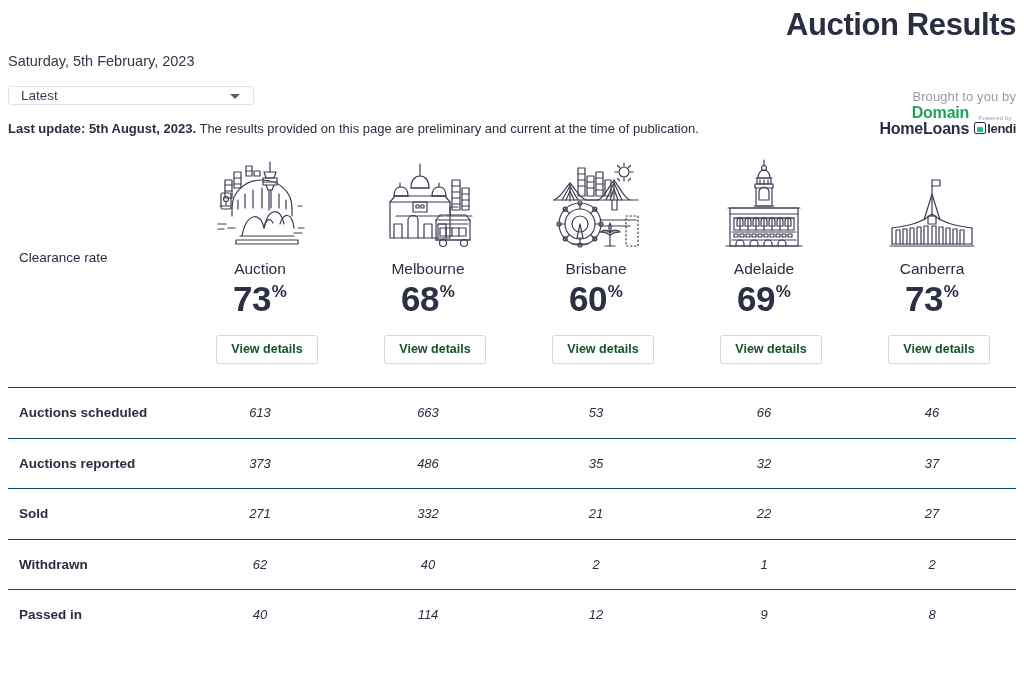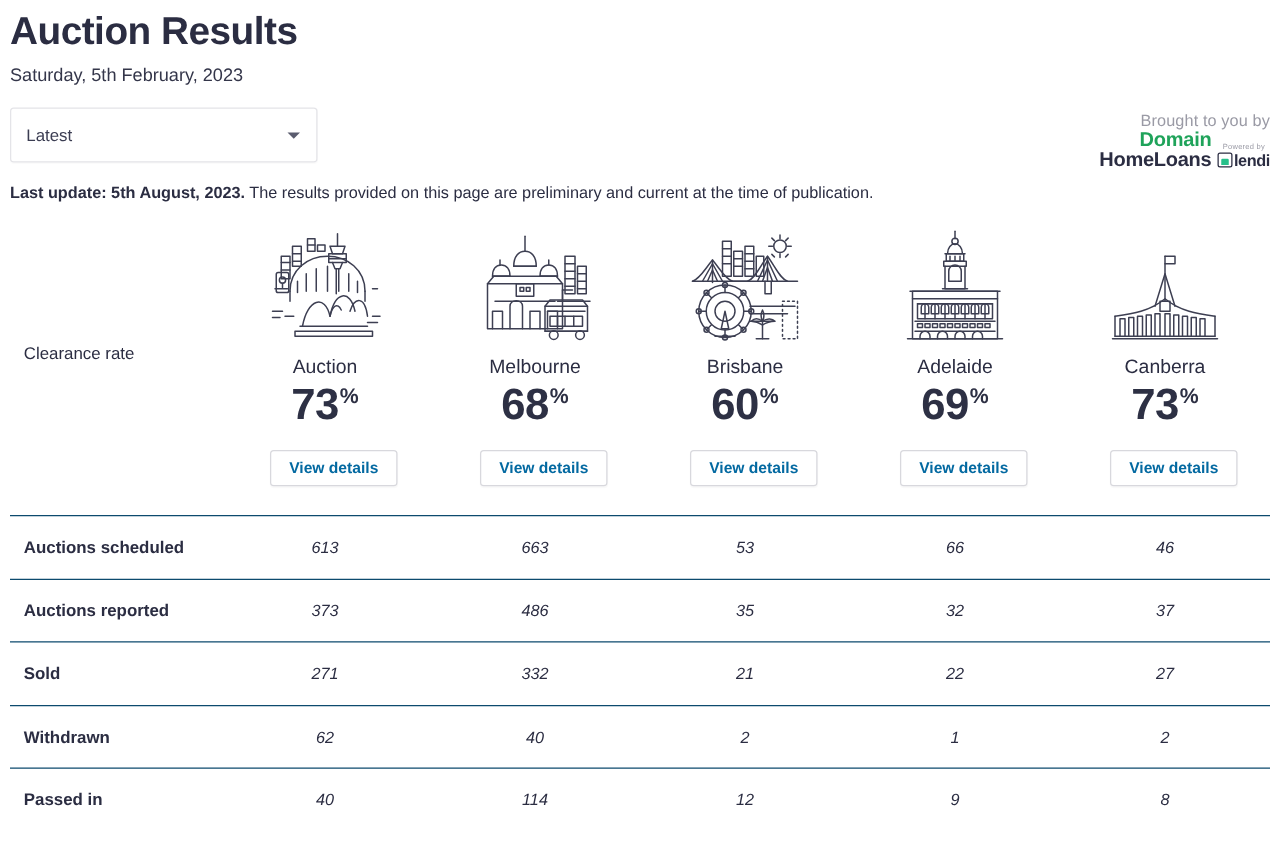--- a/index.html
+++ b/index.html
@@ -16,35 +16,36 @@
 
   
   .page-title {
     font-size: 31px;
     font-weight: bold;
     letter-spacing: -0.4px;
     color: #2b2d42;
     margin: 0;
     padding: 6px 0 0 0;
     line-height: 38px;
+    text-align: right;
   }
   .page-subtitle {
     font-size: 14.5px;
     color: #34364a;
     margin: 0;
     padding: 8px 0 0 0;
     line-height: 18px;
   }
 
   
   .dropdown-wrap { padding-top: 16px; }
   .dropdown {
     position: relative;
     width: 246px;
-    height: 44px;
+    height: 19px;
     border: 1px solid #e4e4e8;
     border-radius: 3px;
     background: #fff;
     display: flex;
     align-items: center;
     padding: 0 12px;
     box-shadow: 0 1px 1px rgba(0,0,0,0.02);
     cursor: pointer;
   }
   .dropdown-label { font-size: 13.5px; color: #3b3d52; }
@@ -115,21 +116,21 @@
     color: #2d3044;
     line-height: 20px;
     margin-left: 1px;
     margin-top: 2px;
   }
   .view-btn {
     margin-top: 17px;
     border: 1px solid #d8d8dd;
     border-radius: 3px;
     background: #fff;
-    color: #0369a1;
+    color: #14532d;
     font-family: "Liberation Sans", sans-serif;
     font-size: 12.5px;
     font-weight: bold;
     padding: 6px 14px;
     cursor: pointer;
     line-height: 15px;
     box-shadow: 0 1px 1px rgba(0,0,0,0.03);
     margin-left: 14px;
   }
 

